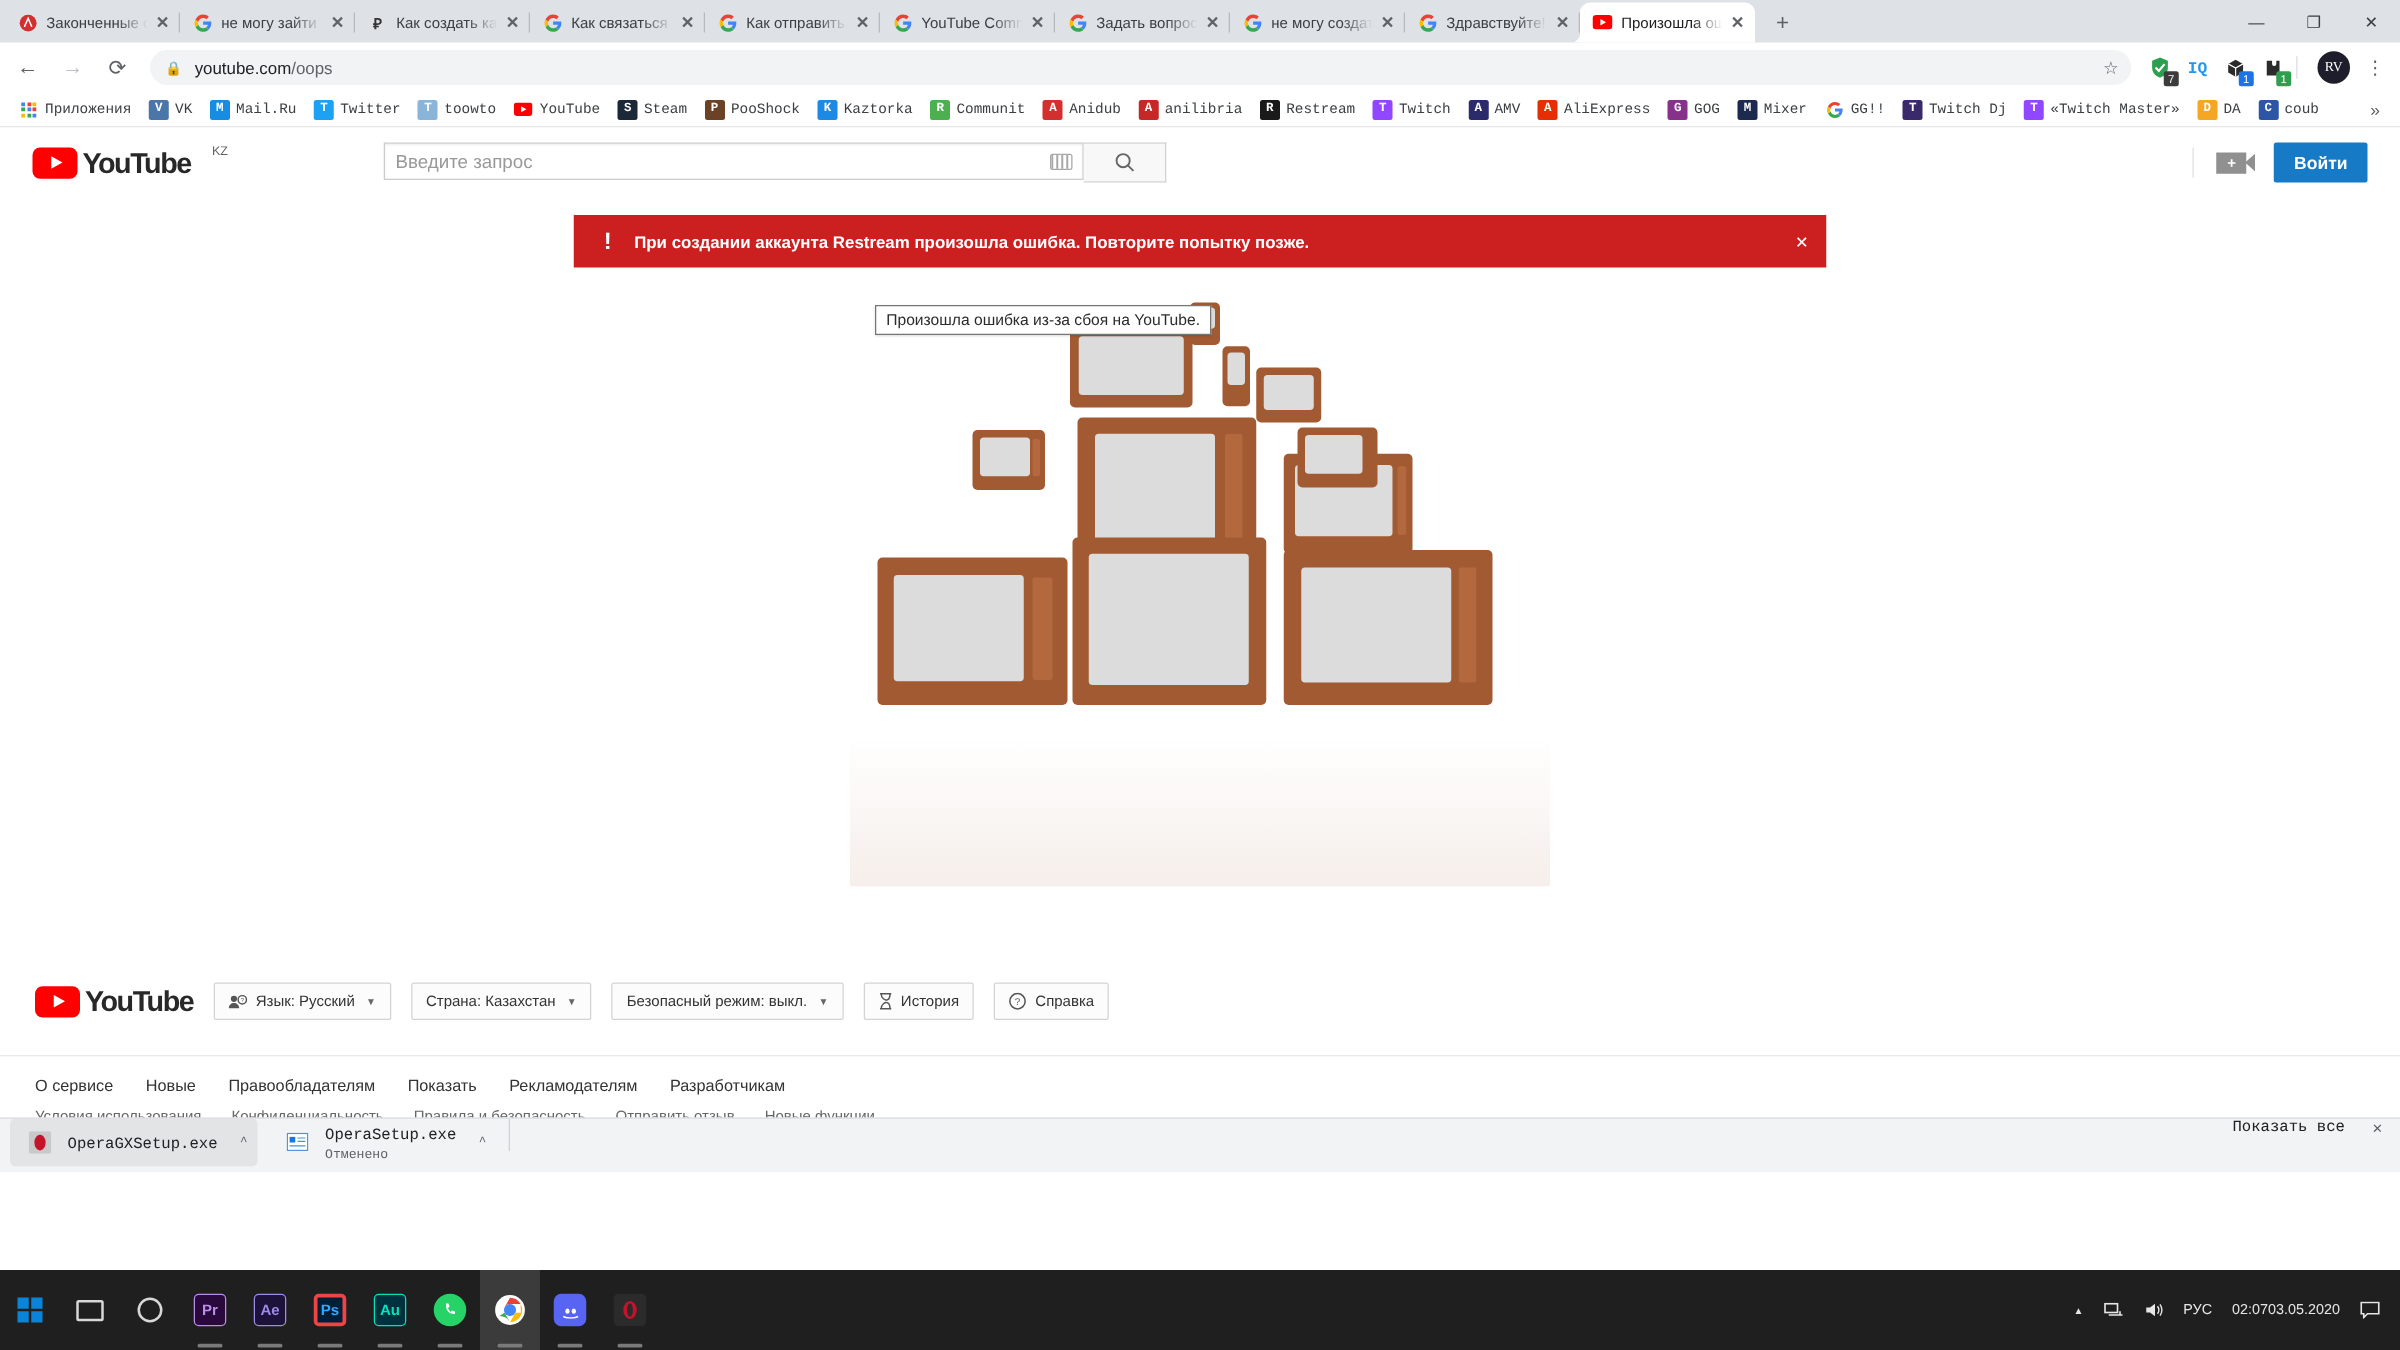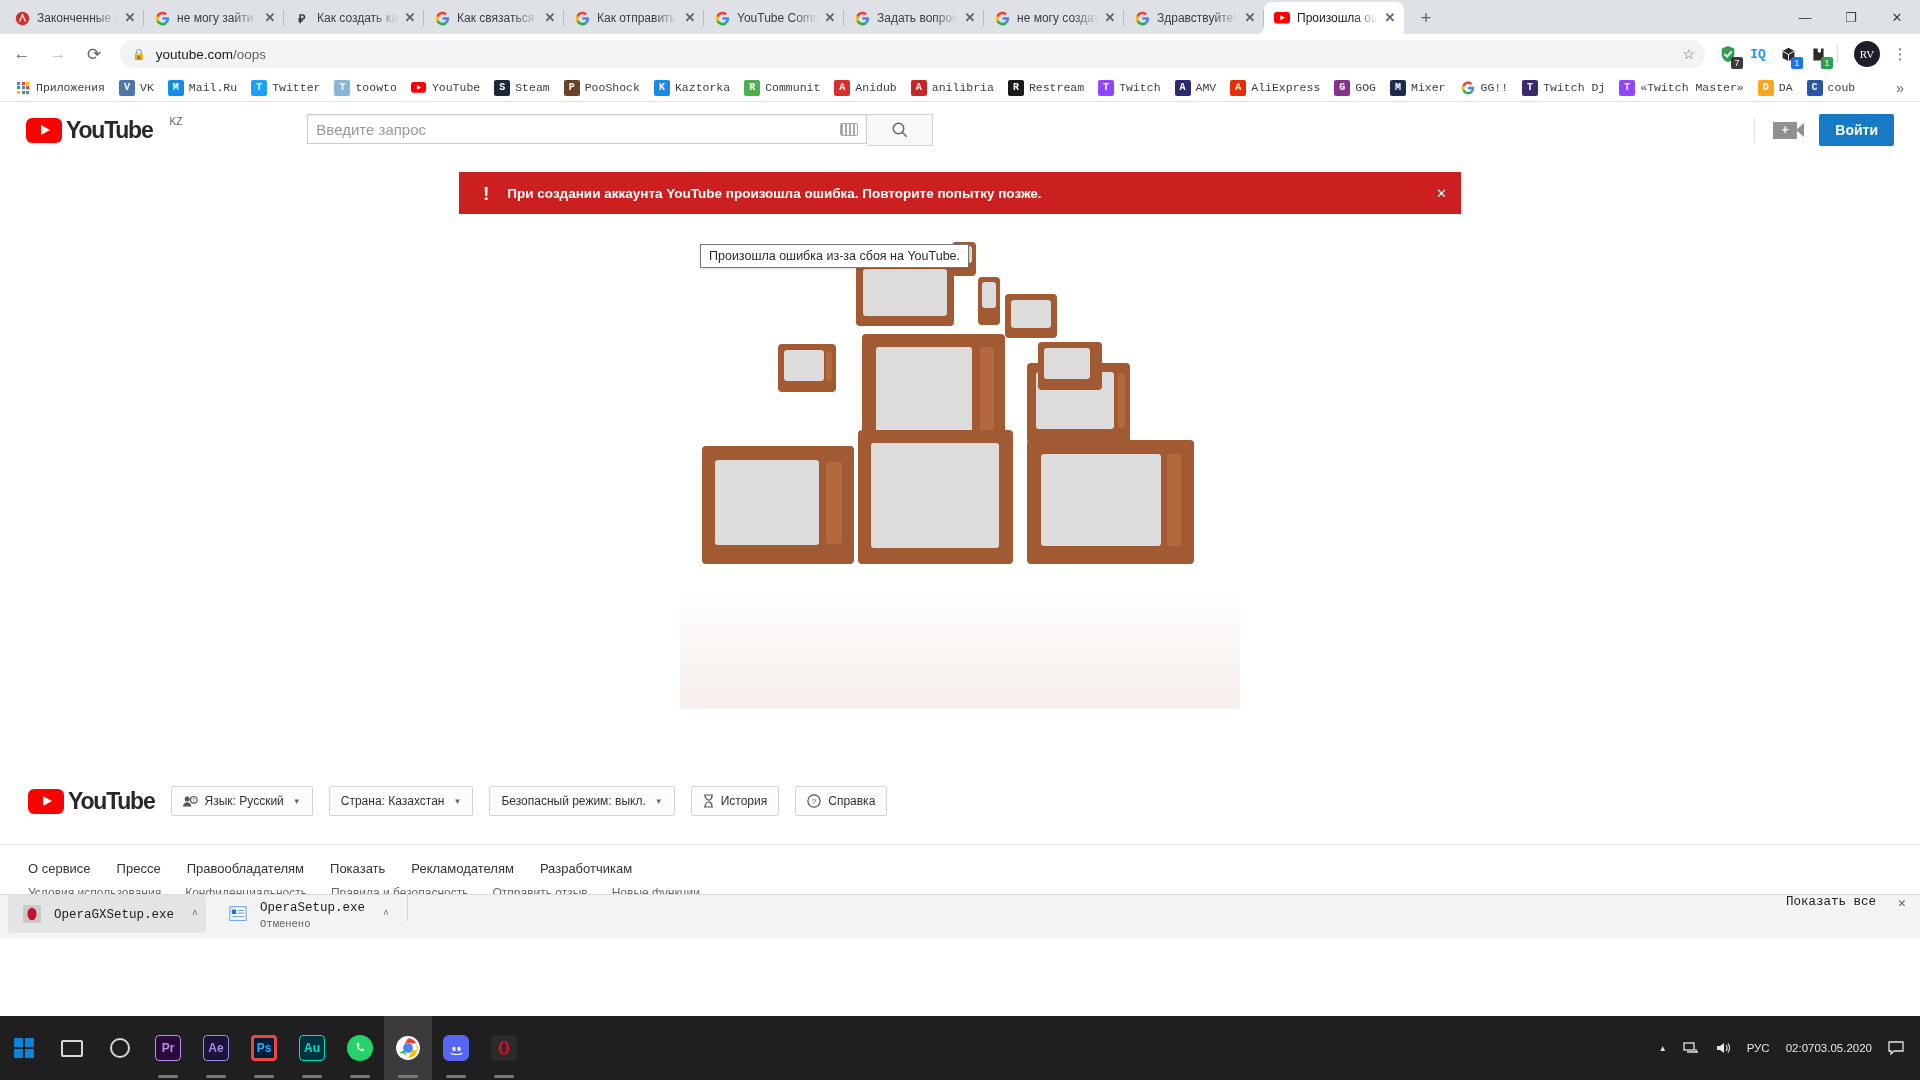--- a/index.html
+++ b/index.html
@@ -601,21 +601,21 @@
       <div class="yt-right">
         <div class="divider"></div>
         <div class="cam-icon">+</div>
         <div class="signin">Войти</div>
       </div>
     </div>
 
     <div class="banner-wrap">
       <div class="banner">
         <span class="excl">!</span>
-        <span class="msg">При создании аккаунта YouTube произошла ошибка. Повторите попытку позже.</span>
+        <span class="msg">При создании аккаунта Restream произошла ошибка. Повторите попытку позже.</span>
         <span class="x">✕</span>
       </div>
     </div>
 
     <div class="tvzone">
       <div class="tvstage">
 
         <div class="tv" style="left:272px;top:8px;width:24px;height:34px;">
           <div class="screen" style="left:4px;top:4px;width:16px;height:17px;"></div>
         </div>
@@ -718,21 +718,21 @@
                   <text x="8" y="11.5" font-size="9" text-anchor="middle" fill="#555">?</text>
                 </svg>
               </span>
               <span>Справка</span>
             </div>
           </div>
       </div>
       <div class="footer-sep"></div>
       <div class="footer-links1" id="footer-links1">
           <span>О сервисе</span>
-          <span>Прессе</span>
+          <span>Новые</span>
           <span>Правообладателям</span>
           <span>Показать</span>
           <span>Рекламодателям</span>
           <span>Разработчикам</span>
         </div>
       <div class="footer-links2" id="footer-links2">
           <span>Условия использования</span>
           <span>Конфиденциальность</span>
           <span>Правила и безопасность</span>
           <span>Отправить отзыв</span>

